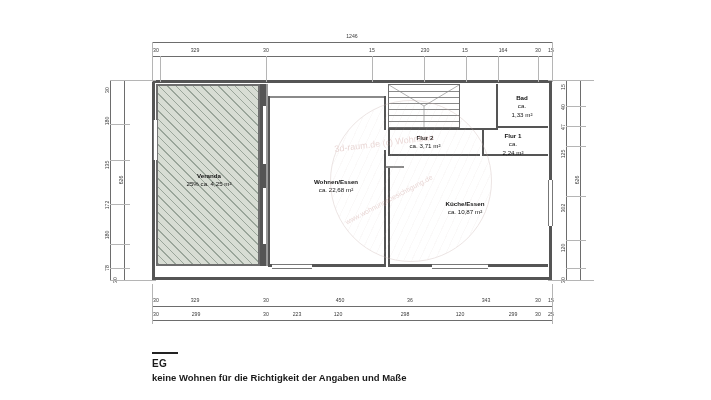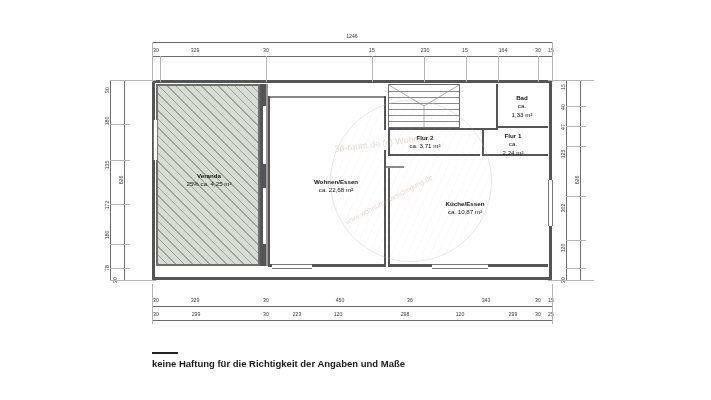--- a/index.html
+++ b/index.html
@@ -232,16 +232,17 @@
     <div class="exth" style="left:566px;top:106px;width:20px;"></div>
     <div class="exth" style="left:566px;top:126px;width:20px;"></div>
     <div class="exth" style="left:566px;top:146px;width:20px;"></div>
     <div class="exth" style="left:566px;top:196px;width:20px;"></div>
     <div class="exth" style="left:566px;top:240px;width:20px;"></div>
     <div class="exth" style="left:566px;top:268px;width:20px;"></div>
   </div>
 
   <div class="footer">
     <div class="rule"></div>
-    <div class="disc">keine Haftung für die Richtigkeit der Angaben und Maße</div>
+    <div class="eg">EG</div>
+    <div class="disc">keine Wohnen für die Richtigkeit der Angaben und Maße</div>
   </div>
 
 </div>
 
 </body></html>

